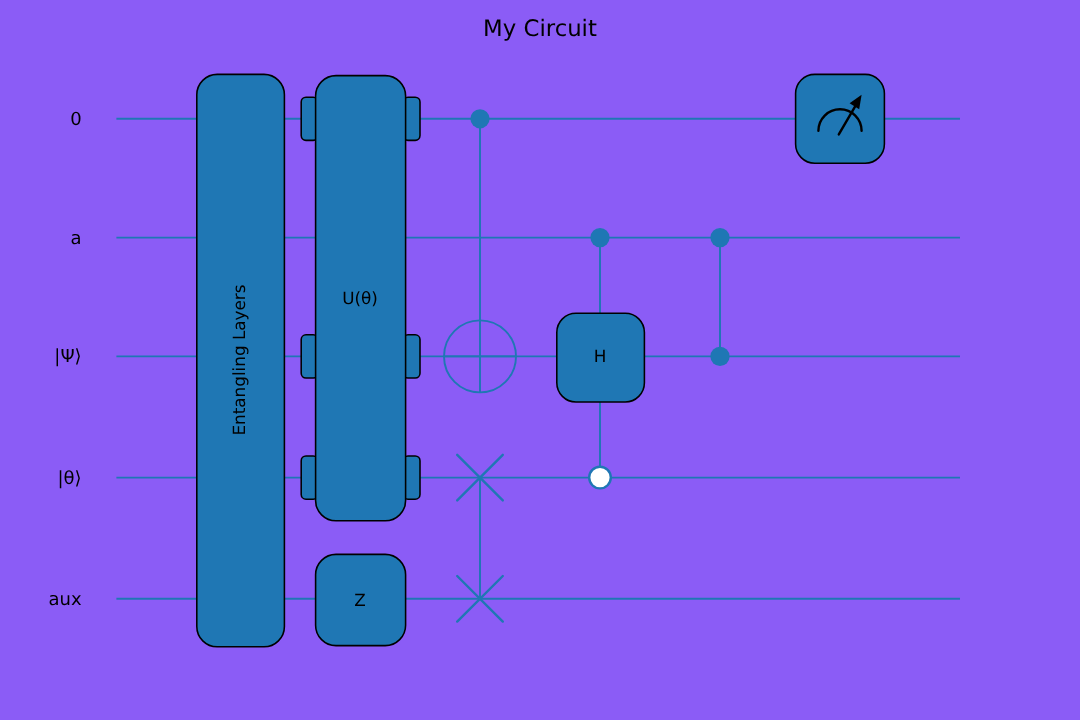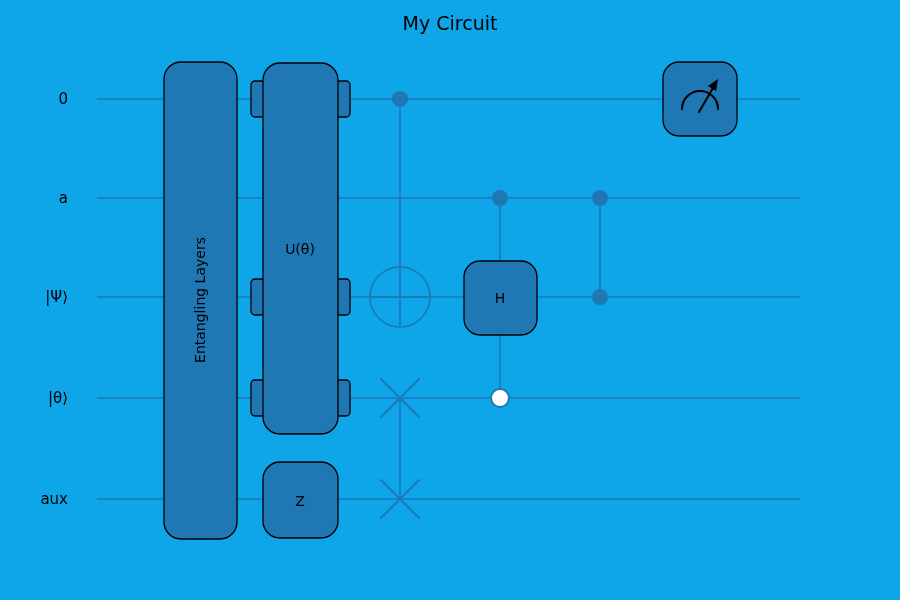--- a/index.html
+++ b/index.html
@@ -1,17 +1,17 @@
 <!DOCTYPE html>
 <html style="--accent: #1f77b4; --wire: #1f77b4; --edge: #000000;"><head>
 <meta charset="utf-8">
 <style>
   * { margin: 0; padding: 0; box-sizing: border-box; }
   body { background: #ffffff; }
-  .figure { position: relative; width: 900px; height: 600px; background: #0ea5e9; overflow: hidden; text-align: center; }
+  .figure { position: relative; width: 900px; height: 600px; background: #8b5cf6; overflow: hidden; text-align: center; }
   svg { display: block; }
   text { font-family: "DejaVu Sans", "Liberation Sans", sans-serif; fill: #000; }
   .title-text { font-size: 19px; text-anchor: middle; }
   .wire-label { font-size: 15px; text-anchor: end; dominant-baseline: central; }
   .gate-label { font-size: 14px; text-anchor: middle; dominant-baseline: central; fill: #000; }
   .wire  { stroke: var(--wire, #1f77b4); stroke-width: 1.6; }
   .conn  { stroke: var(--wire, #1f77b4); stroke-width: 1.6; }
   .box   { fill: var(--accent, #1f77b4); stroke: var(--edge, #000); stroke-width: 1.3; }
   .ctrl-dot { fill: var(--accent, #1f77b4); }
   .open-ctrl { fill: #fff; stroke: var(--accent, #1f77b4); stroke-width: 2; }

